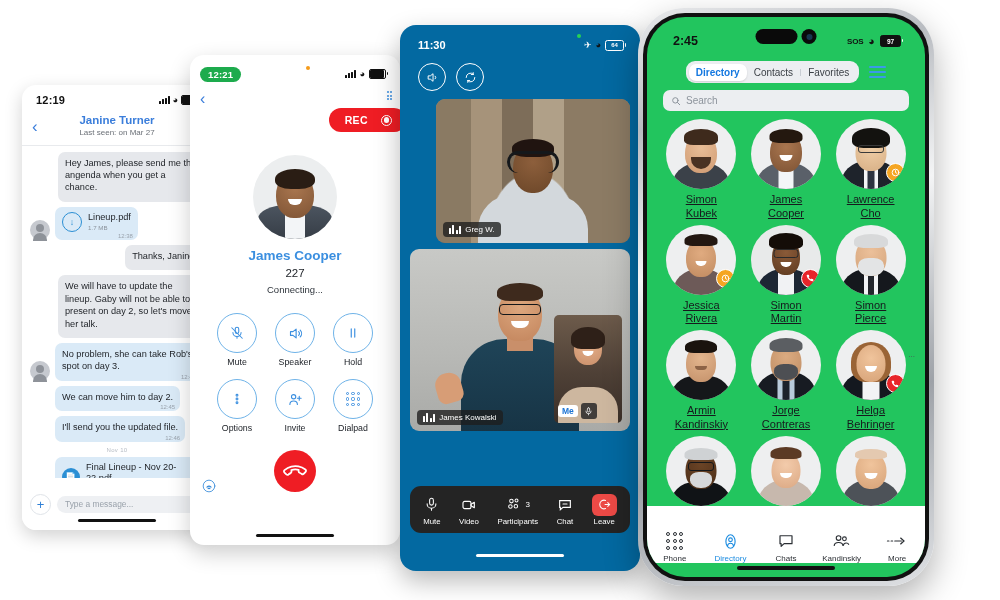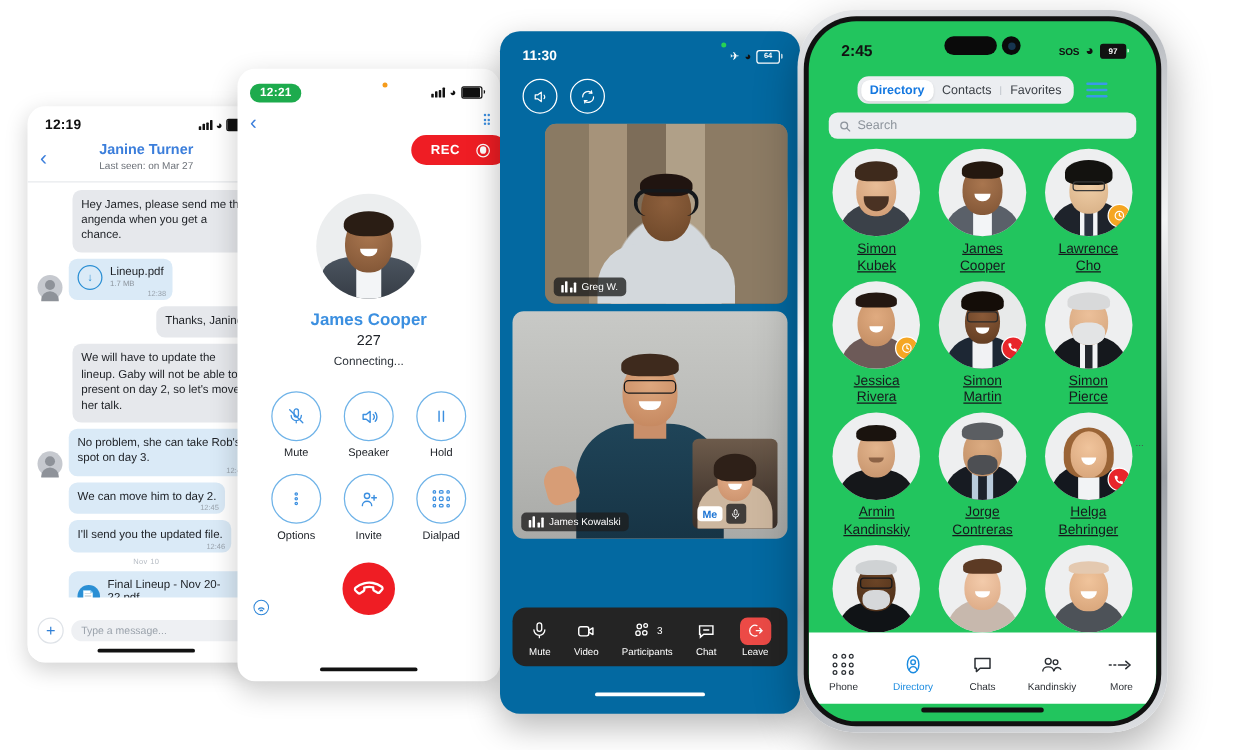--- a/index.html
+++ b/index.html
@@ -106,21 +106,21 @@
   #phone3 .ctlrow{display:flex;gap:10px;padding:6px 0 8px 18px;}
   .circbtn{width:26px;height:26px;border-radius:50%;border:1.4px solid #fff;display:flex;align-items:center;justify-content:center;color:#fff;}
   .vtile{position:relative;margin:0 10px 6px 10px;border-radius:9px;overflow:hidden;background:#2b2b2b;}
   .vtile.t1{height:144px;margin-left:36px;}
   .vtile.t2{height:182px;}
   .namechip{position:absolute;left:7px;bottom:6px;background:rgba(30,30,30,.78);border-radius:4px;height:15px;display:flex;align-items:center;gap:4px;padding:0 6px;color:#fff;font-size:8px;}
   .eq{display:flex;align-items:flex-end;gap:1.4px;height:9px;}
   .eq i{width:2px;background:#fff;border-radius:.5px;display:block;}
   .eq i:nth-child(1){height:6px}.eq i:nth-child(2){height:9px}
   .eq i:nth-child(3){height:4px}.eq i:nth-child(4){height:8px}
-  .selftile{position:absolute;right:8px;bottom:8px;width:68px;height:72px;border-radius:5px;overflow:hidden;background:#6a5b52;}
+  .selftile{position:absolute;right:8px;bottom:8px;width:68px;height:108px;border-radius:5px;overflow:hidden;background:#6a5b52;}
   .selfchips{position:absolute;left:4px;bottom:4px;display:flex;gap:3px;align-items:center;}
   .mechip{background:#fff;color:#1c74d4;font-size:8.5px;font-weight:700;border-radius:3px;padding:1px 4px;}
   .micchip{background:rgba(40,40,40,.85);border-radius:3px;width:16px;height:16px;display:flex;align-items:center;justify-content:center;color:#fff;}
   .confbar{position:absolute;left:10px;right:10px;bottom:38px;height:47px;background:#242424;border-radius:11px;display:flex;align-items:center;justify-content:space-around;padding:0 4px;}
   .confitem{text-align:center;color:#fff;}
   .confitem .ci{height:22px;display:flex;align-items:center;justify-content:center;}
   .confitem .cl{font-size:7.8px;margin-top:1px;}
   .leavebox{width:25px;height:22px;border-radius:6px;background:#ec4a46;display:flex;align-items:center;justify-content:center;margin:0 auto;}
   #phone3 .homebar{background:#fff;bottom:14px;width:88px;}
 
@@ -148,21 +148,21 @@
   .hamburger{display:flex;flex-direction:column;gap:3px;}
   .hamburger i{display:block;width:17px;height:2px;border-radius:1px;background:#3a9ae8;}
   .searchbar{margin:7px 16px 0 16px;height:21px;border-radius:7px;background:#eceef1;display:flex;align-items:center;gap:5px;padding:0 8px;color:#8d949c;font-size:10px;}
   .dirgrid{margin:8px 14px 0 14px;display:grid;grid-template-columns:repeat(3,1fr);row-gap:4px;column-gap:4px;}
   .dircell{text-align:center;}
   .dirpic{width:70px;height:70px;border-radius:50%;margin:0 auto;overflow:hidden;position:relative;background:#eeeff0;}
   .badge{position:absolute;right:1px;bottom:7px;width:17px;height:17px;border-radius:50%;display:flex;align-items:center;justify-content:center;color:#fff;font-size:8px;border:1.5px solid #fff;}
   .badge.away{background:#f5a623;}
   .badge.busy{background:#e8252a;}
   .dirname{font-size:11px;color:#16191d;line-height:1.25;margin-top:4px;text-decoration:underline;}
-  .tabbar{position:absolute;left:0;right:0;bottom:14px;height:52px;background:#fff;display:flex;align-items:center;justify-content:space-around;padding-top:5px;}
+  .tabbar{position:absolute;left:0;right:0;bottom:14px;height:52px;background:#fff;display:flex;align-items:flex-end;justify-content:space-around;padding-top:5px;}
   .tab{text-align:center;color:#2b2f34;width:54px;}
   .tab .ti{height:22px;display:flex;align-items:center;justify-content:center;}
   .tab .tl{font-size:8px;margin-top:2px;}
   .tab.active{color:#1a8be0;}
   #phone4 .homebar{background:#111;bottom:7px;width:98px;height:4px;}
   .dots9{display:grid;grid-template-columns:repeat(3,3.2px);gap:2.2px;}
   .dots9 i{width:3.2px;height:3.2px;border-radius:50%;border:1px solid currentColor;box-sizing:border-box;display:block;}
 
   
   .face{position:absolute;inset:0;}

